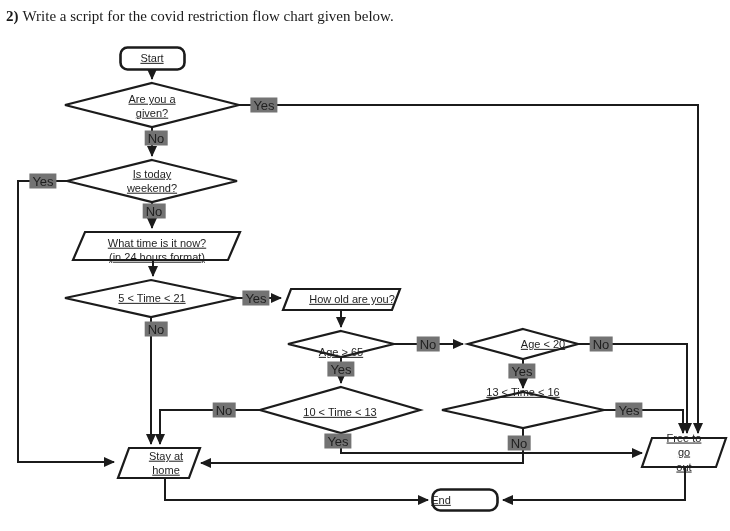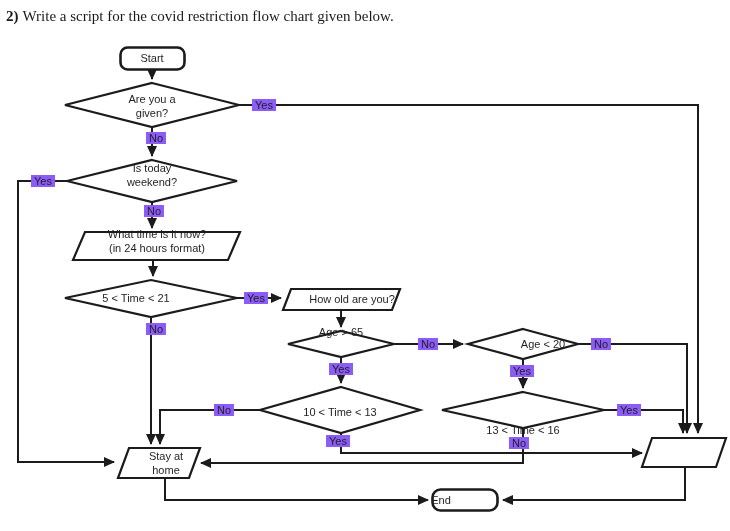--- a/index.html
+++ b/index.html
@@ -13,38 +13,38 @@
   #title{
     position:absolute;left:6px;top:8px;
     font-family:"Liberation Serif", serif;
     font-size:15px;color:#1a1a1a;white-space:nowrap;
   }
   #title .prefix{font-weight:bold;margin-right:4px;}
   #chart-svg{position:absolute;left:0;top:0;}
   .node-label{
     position:absolute;transform:translate(-50%,-50%);
     font-size:11px;line-height:1.3;color:#1f1f1f;
-    text-align:center;white-space:pre-line;pointer-events:none;
+    text-align:center;white-space:pre-line;pointer-events:none;text-decoration:underline;
   }
   .edge-label{
     position:absolute;transform:translate(-50%,-50%);
-    font-size:11px;color:#1f1f1f;background:#8b5cf6;
+    font-size:13px;color:#1f1f1f;background:#737373;
     padding:0 3px;white-space:nowrap;pointer-events:none;
   }
   
   .n-start{left:152px;top:58px;}
   .n-doctor{left:152px;top:106px;}
-  .n-weekend{left:152px;top:175px;}
-  .n-timenow{left:157px;top:241px;}
-  .n-t521{left:136px;top:298px;}
+  .n-weekend{left:152px;top:181px;}
+  .n-timenow{left:157px;top:250px;}
+  .n-t521{left:152px;top:298px;}
   .n-howold{left:352px;top:299px;}
-  .n-age65{left:341px;top:332px;}
+  .n-age65{left:341px;top:352px;}
   .n-age20{left:543px;top:344px;}
   .n-t1013{left:340px;top:412px;}
-  .n-t1316{left:523px;top:430px;}
+  .n-t1316{left:523px;top:392px;}
   .n-stay{left:166px;top:463px;}
   .n-free{left:684px;top:452px;}
   .n-end{left:441px;top:500px;}
   
   .l-doctor-yes{left:264px;top:105px;}
   .l-doctor-no{left:156px;top:138px;}
   .l-weekend-yes{left:43px;top:181px;}
   .l-weekend-no{left:154px;top:211px;}
   .l-t521-yes{left:256px;top:298px;}
   .l-t521-no{left:156px;top:329px;}
@@ -123,20 +123,22 @@
   <div class="node-label n-timenow">What time is it now?
 (in 24 hours format)</div>
   <div class="node-label n-t521">5 &lt; Time &lt; 21</div>
   <div class="node-label n-howold">How old are you?</div>
   <div class="node-label n-age65">Age &gt; 65</div>
   <div class="node-label n-age20">Age &lt; 20</div>
   <div class="node-label n-t1013">10 &lt; Time &lt; 13</div>
   <div class="node-label n-t1316">13 &lt; Time &lt; 16</div>
   <div class="node-label n-stay">Stay at
 home</div>
+  <div class="node-label n-free">Free to go
+out</div>
   <div class="node-label n-end">End</div>
 
   <div class="edge-label l-doctor-yes">Yes</div>
   <div class="edge-label l-doctor-no">No</div>
   <div class="edge-label l-weekend-yes">Yes</div>
   <div class="edge-label l-weekend-no">No</div>
   <div class="edge-label l-t521-yes">Yes</div>
   <div class="edge-label l-t521-no">No</div>
   <div class="edge-label l-age65-no">No</div>
   <div class="edge-label l-age65-yes">Yes</div>

